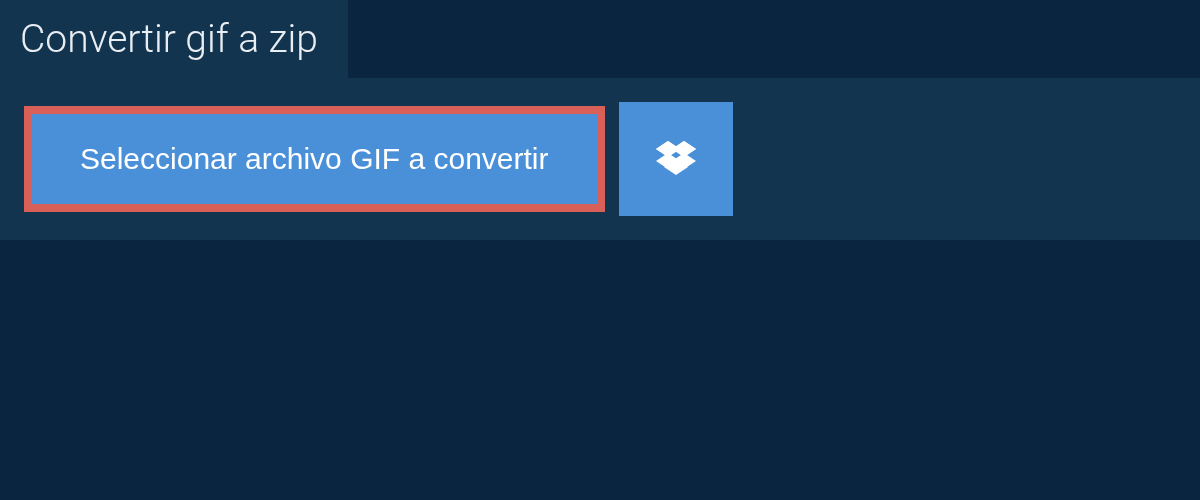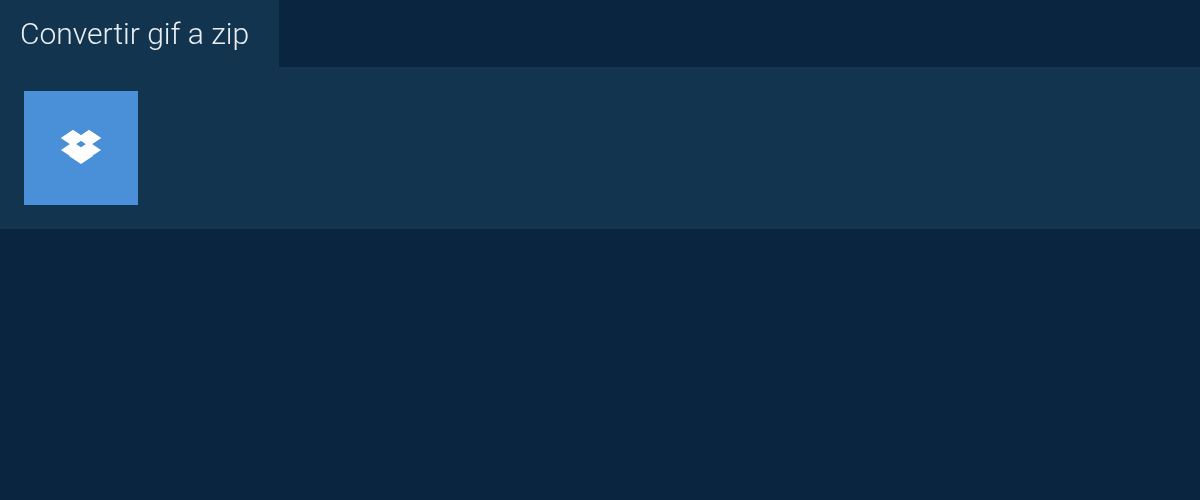--- a/index.html
+++ b/index.html
@@ -12,21 +12,21 @@
       font-family: -apple-system, BlinkMacSystemFont, "Segoe UI", Roboto, Helvetica, Arial, sans-serif;
       width: 1200px;
       height: 500px;
       overflow: hidden;
     }
     .tab {
       background: #13344f;
       display: inline-block;
       padding: 16px 30px 16px 20px;
       color: #e8eef3;
-      font-size: 30px;
+      font-size: 39px;
       font-weight: 300;
       margin: 0;
     }
     .panel {
       background: #13344f;
       padding: 24px;
       display: flex;
       align-items: center;
       gap: 14px;
     }
@@ -64,20 +64,25 @@
 </head>
 <body>
 
 
 
 <div class="tab">
   <span>Convertir gif a zip</span>
 </div>
 
 <div class="panel">
+  <div class="select-wrapper">
+    <button class="select-button">
+      <span>Seleccionar archivo GIF a convertir</span>
+    </button>
+  </div>
   <button class="dropbox-button">
     <span>
       <svg viewBox="0 0 40 38">
         <path d="M12 2 L0 10 L12 18 L24 10 Z"></path>
         <path d="M28 2 L16 10 L28 18 L40 10 Z"></path>
         <path d="M12 20 L0 12 L0 14 L12 22 L24 14 L24 12 Z" opacity="0"></path>
         <path d="M0 12 L12 20 L24 12 L12 4 Z" opacity="0"></path>
         <path d="M12 18 L0 10 L0 12 L8 17 L0 22 L12 30 L20 24.5 L28 30 L40 22 L32 17 L40 12 L40 10 L28 18 L20 12.5 Z" opacity="0"></path>
         <path d="M0 22 L12 14 L24 22 L12 30 Z" opacity="0"></path>
         <path d="M12 19 L0 11.5 L0 12 Z" opacity="0"></path>

